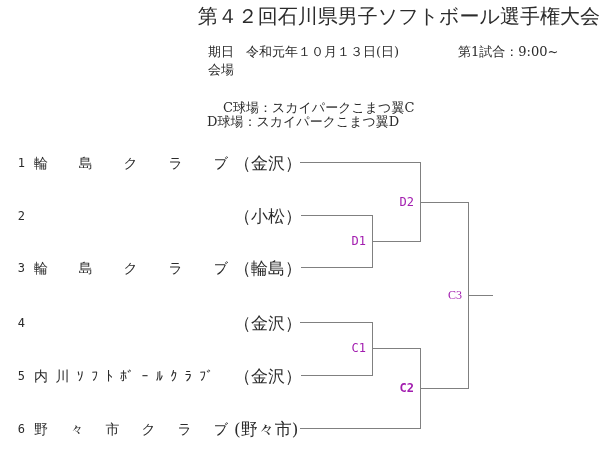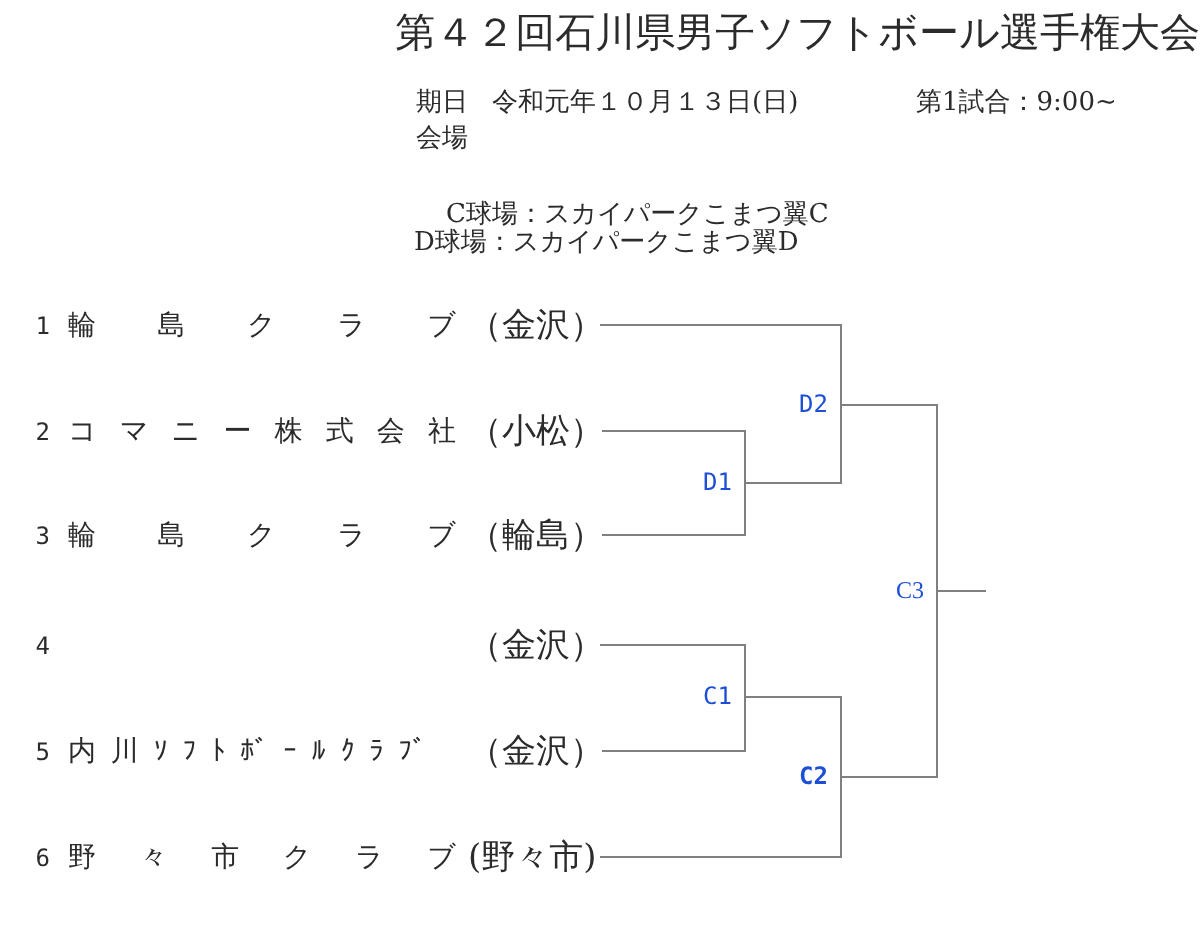--- a/index.html
+++ b/index.html
@@ -53,21 +53,21 @@
   #v-c2{left:420px;top:348px;height:81px;}
   #v-c3{left:468px;top:202px;height:187px;}
   #h-d1{left:372px;top:241px;width:49px;}
   #h-d2{left:420px;top:202px;width:49px;}
   #h-c1{left:372px;top:348px;width:49px;}
   #h-c2{left:420px;top:388px;width:49px;}
   #h-c3{left:468px;top:295px;width:25px;}
 
   .match-label{
     position:absolute;width:32px;height:14px;line-height:14px;text-align:right;
-    font-family:"DejaVu Sans Mono","Liberation Mono",monospace;font-size:12px;color:#1d4ed8;
+    font-family:"DejaVu Sans Mono","Liberation Mono",monospace;font-size:12px;color:#a21caf;
     white-space:nowrap;
   }
   #lbl-d1{left:334px;top:234px;}
   #lbl-d2{left:382px;top:195px;}
   #lbl-c1{left:334px;top:341px;}
   #lbl-c2{left:382px;top:381px;font-weight:bold;}
   #lbl-c3{left:430px;top:288px;font-family:Liberation Serif, serif;}
 </style>
 </head>
 <body>
@@ -84,21 +84,20 @@
   <div class="ground ground-c">C球場：スカイパークこまつ翼C</div>
   <div class="ground ground-d">D球場：スカイパークこまつ翼D</div>
 
   <div class="team-row" id="row1">
     <span class="seed">1</span>
     <span class="tname">輪島クラブ</span>
     <span class="tloc">（金沢）</span>
   </div>
   <div class="team-row" id="row2">
     <span class="seed">2</span>
-    <span class="tname">コマニー株式会社</span>
     <span class="tloc">（小松）</span>
   </div>
   <div class="team-row" id="row3">
     <span class="seed">3</span>
     <span class="tname">輪島クラブ</span>
     <span class="tloc">（輪島）</span>
   </div>
   <div class="team-row" id="row4">
     <span class="seed">4</span>
     <span class="tloc">（金沢）</span>

